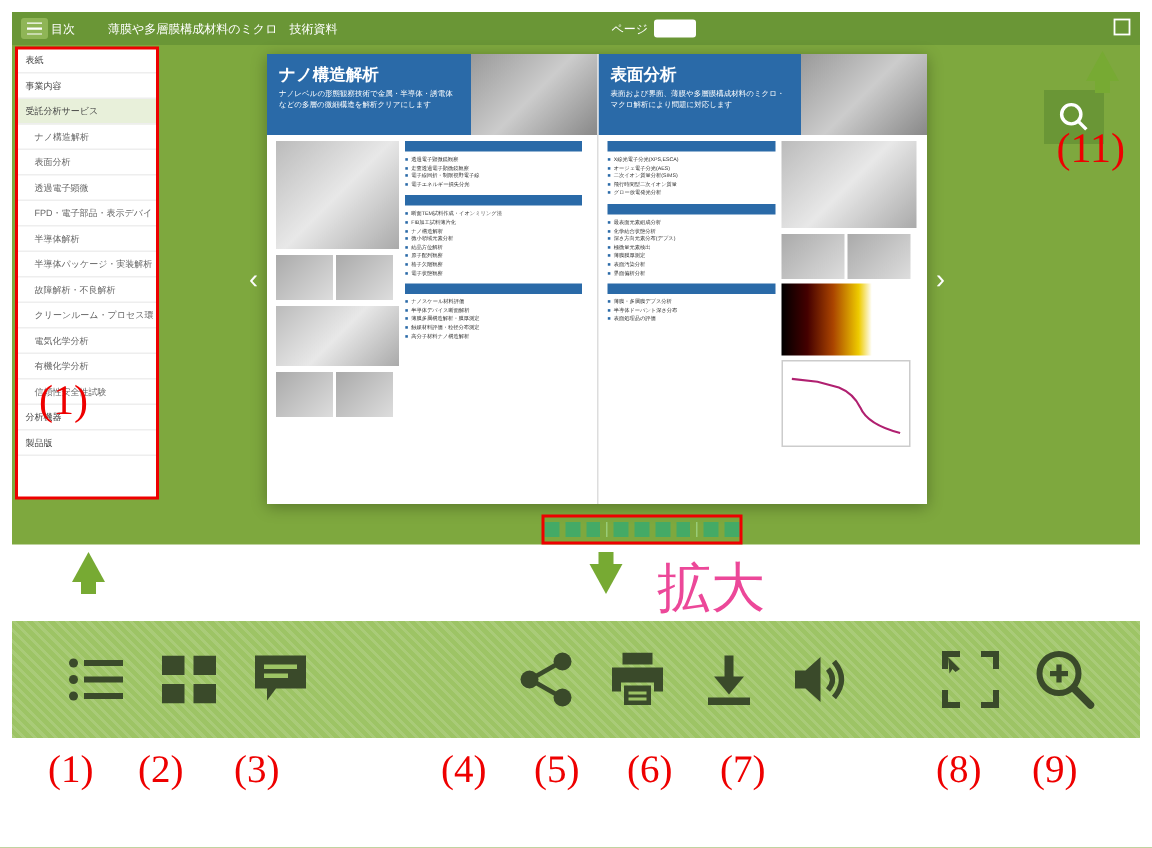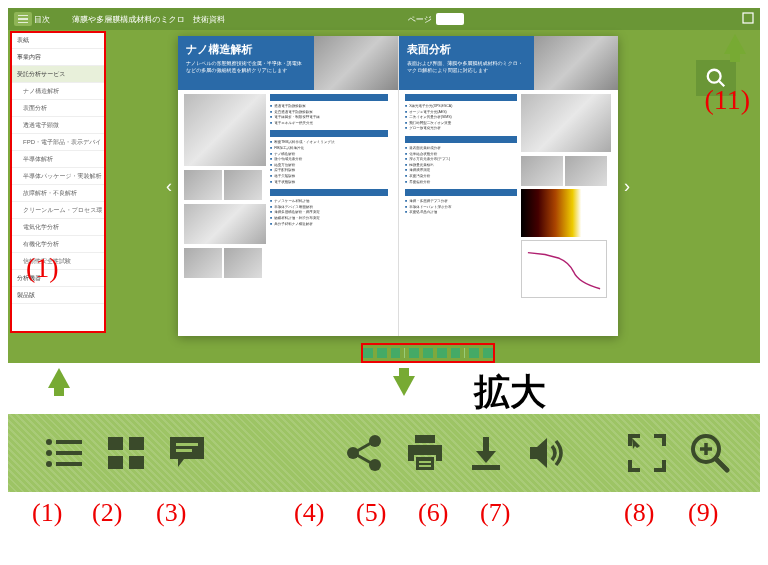--- a/index.html
+++ b/index.html
@@ -55,21 +55,21 @@
   
   .arrow-up { width: 0; height: 0; border-left: 11px solid transparent; border-right: 11px solid transparent; border-bottom: 20px solid #7a3; position: relative; }
   .arrow-up::after { content: ""; position: absolute; left: -5px; top: 18px; width: 10px; height: 10px; background: #7a3; }
   .arrow-down { width: 0; height: 0; border-left: 11px solid transparent; border-right: 11px solid transparent; border-top: 20px solid #7a3; position: relative; }
   .arrow-down::after { content: ""; position: absolute; left: -5px; top: -28px; width: 10px; height: 10px; background: #7a3; }
   .green-arrow { position: absolute; }
   .ga-1 { left: 48px; top: 368px; }
   .ga-2 { left: 393px; top: 376px; }
   .ga-3 { right: 22px; top: 34px; }
   
-  .zoom-label { position: absolute; left: 474px; top: 368px; font-size: 36px; color: #000000; font-weight: bold; }
+  .zoom-label { position: absolute; left: 438px; top: 368px; font-size: 36px; color: #ec4899; }
   
   .toolbar-big { position: absolute; left: 8px; top: 414px; width: 752px; height: 78px; background: #9dc465; background-image: repeating-linear-gradient(45deg, rgba(255,255,255,0.12) 0 2px, transparent 2px 5px); display: flex; align-items: center; padding: 0 24px; }
   .tb-icon { width: 44px; height: 44px; margin: 0 12px; display: flex; align-items: center; justify-content: center; cursor: pointer; }
   .tb-sep { width: 1px; height: 48px; background: rgba(80,100,40,0.5); margin: 0 18px; }
   .tb-gap { flex: 0 0 80px; }
   .tb-gap2 { flex: 1; }
   
   .bottom-nums { position: absolute; left: 8px; top: 498px; width: 752px; display: flex; }
   .bn { color: #e00; font-size: 26px; font-family: serif; text-align: center; position: absolute; }
 

